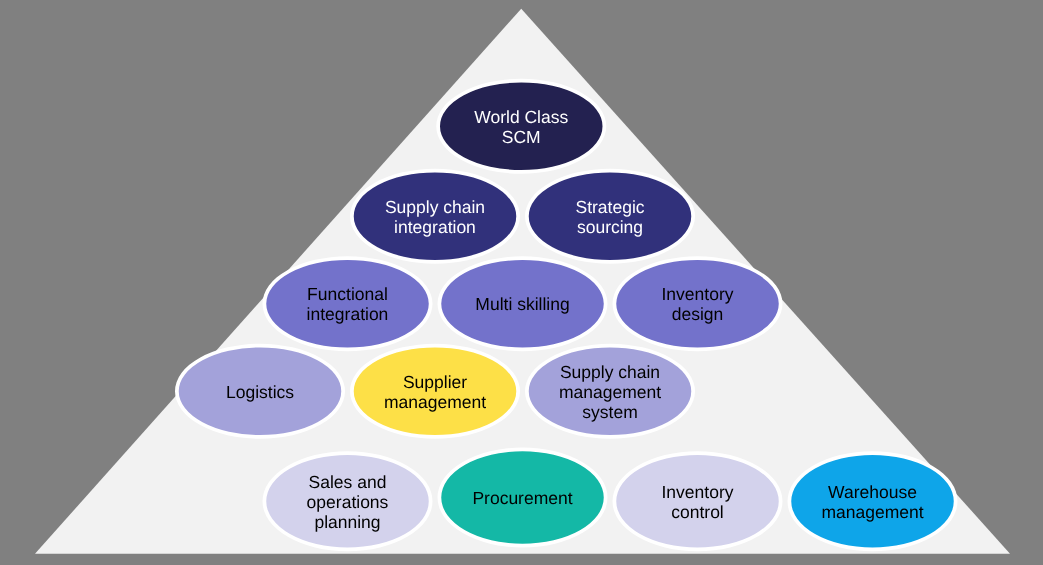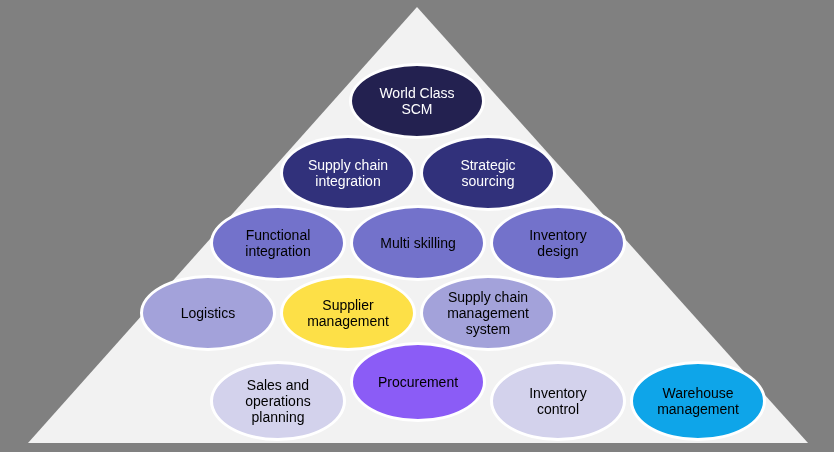--- a/index.html
+++ b/index.html
@@ -80,21 +80,21 @@
     <span class="label">Supply chain
 management
 system</span>
   </div>
 
   <div class="node" style="left: 210px; top: 361px; width: 136px; height: 80px; background: rgb(211, 210, 236); color: rgb(0, 0, 0);">
     <span class="label">Sales and
 operations
 planning</span>
   </div>
-  <div class="node" style="left: 350px; top: 342px; width: 136px; height: 80px; background: #8b5cf6; color: rgb(0, 0, 0); align-items: center;">
+  <div class="node" style="left: 350px; top: 358px; width: 136px; height: 80px; background: #14b8a6; color: rgb(0, 0, 0); align-items: center;">
     <span class="label">Procurement</span>
   </div>
   <div class="node" style="left: 490px; top: 361px; width: 136px; height: 80px; background: rgb(211, 210, 236); color: rgb(0, 0, 0);">
     <span class="label">Inventory
 control</span>
   </div>
   <div class="node" style="left: 630px; top: 361px; width: 136px; height: 80px; background: #0ea5e9; color: rgb(0, 0, 0);">
     <span class="label">Warehouse
 management</span>
   </div>

